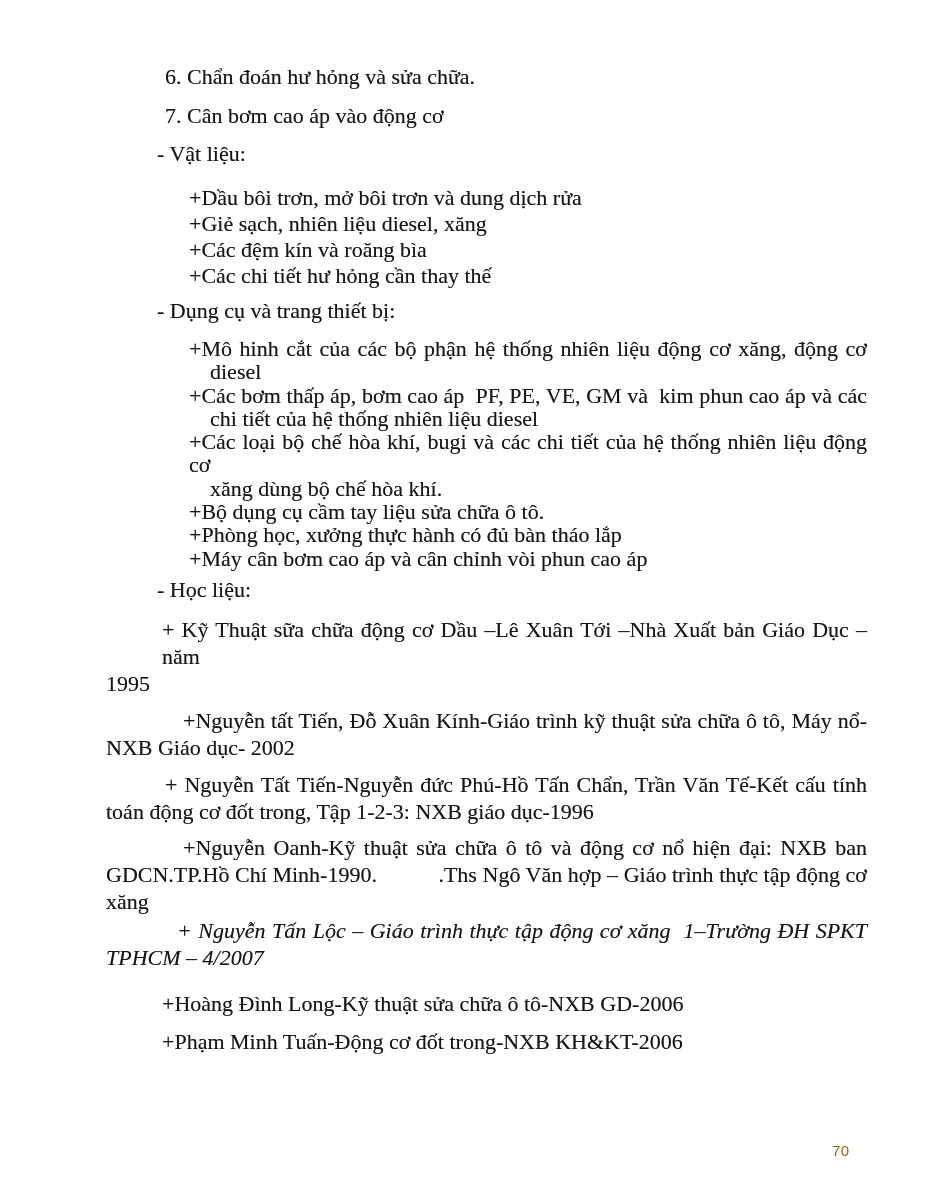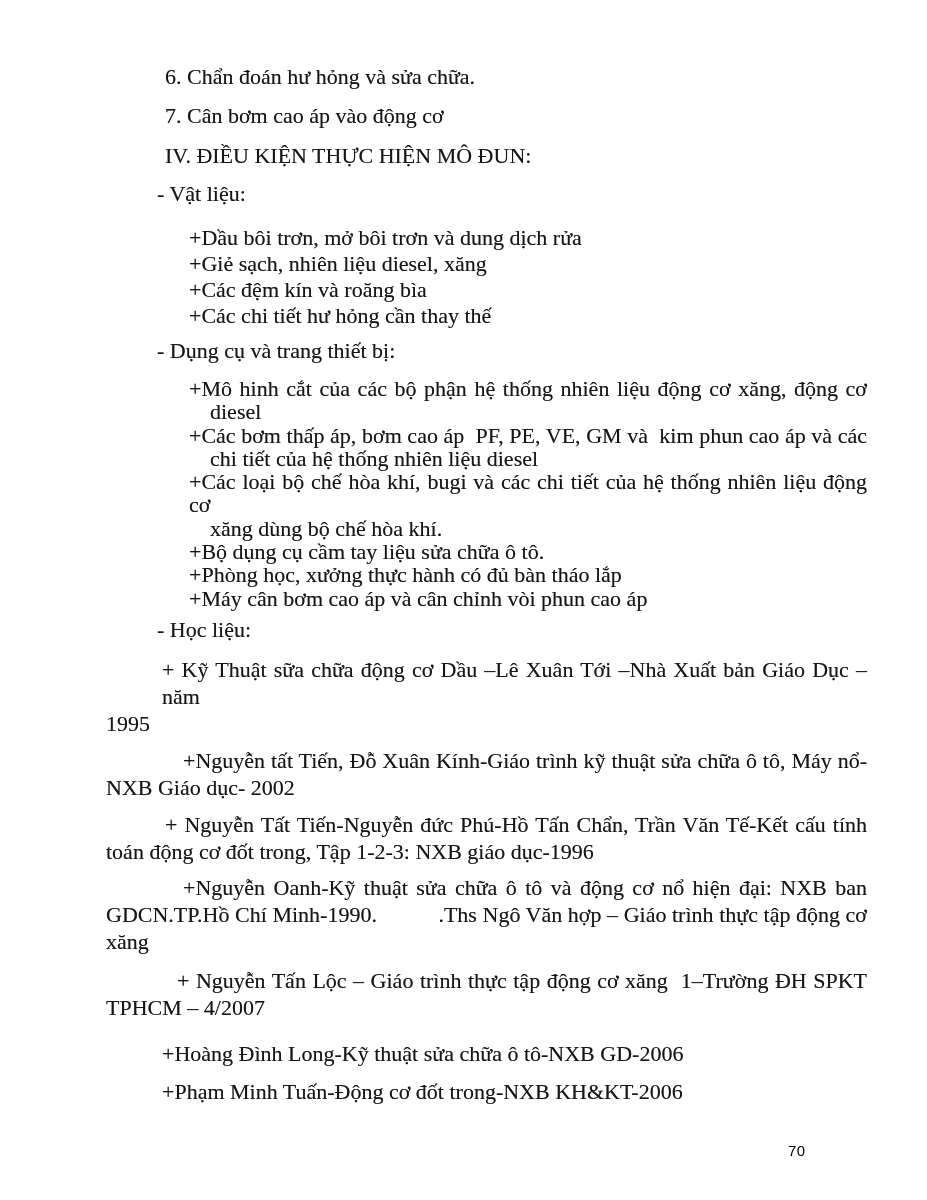--- a/index.html
+++ b/index.html
@@ -41,43 +41,40 @@
   [data-name="dash-dung-cu"]{margin-top:9px;}
   [data-name="list-tools"]{margin-top:13px;}
   [data-name="list-tools"] .line{line-height:23.3px;}
   [data-name="dash-hoc-lieu"]{margin-top:7px;}
   [data-name^="ref-"] .line{line-height:27px;}
   [data-name="ref-1"]{margin-top:36px;}
   [data-name="ref-2"]{margin-top:13px;}
   [data-name="ref-3"]{margin-top:10px;}
   [data-name="ref-4"]{margin-top:10px;}
   [data-name="ref-5"]{margin-top:9px;}
-  [data-name="ref-6"]{margin-top:12px;}
+  [data-name="ref-6"]{margin-top:2px;font-style:italic;}
   [data-name="ref-7"]{margin-top:19px;}
   [data-name="ref-8"]{margin-top:11px;}
 
   .page-number{
-    position:absolute;top:1142px;left:788px;
+    position:absolute;top:1142px;left:832px;
     font-family:"Liberation Sans","DejaVu Sans",sans-serif;
-    font-size:15px;color:#000000;letter-spacing:0.5px;
+    font-size:15px;color:#a16207;letter-spacing:0.5px;
   }
 </style>
 </head>
 <body>
 
 <div class="page" data-name="document-page">
   <div class="content" data-name="document-content">
       <div class="block" data-name="item-6">
         <div class="line r-n" data-name="text-line">6. Chẩn đoán hư hỏng và sửa chữa.</div>
       </div>
       <div class="block" data-name="item-7">
         <div class="line r-n" data-name="text-line">7. Cân bơm cao áp vào động cơ</div>
-      </div>
-      <div class="block" data-name="heading-iv">
-        <div class="line r-n" data-name="text-line">IV. ĐIỀU KIỆN THỰC HIỆN MÔ ĐUN:</div>
       </div>
       <div class="block" data-name="dash-vat-lieu">
         <div class="line r-d" data-name="text-line">- Vật liệu:</div>
       </div>
       <div class="block" data-name="list-materials">
         <div class="line r-b" data-name="text-line">+Dầu bôi trơn, mở bôi trơn và dung dịch rửa</div>
         <div class="line r-b" data-name="text-line">+Giẻ sạch, nhiên liệu diesel, xăng</div>
         <div class="line r-b" data-name="text-line">+Các đệm kín và roăng bìa</div>
         <div class="line r-b" data-name="text-line">+Các chi tiết hư hỏng cần thay thế</div>
       </div>

